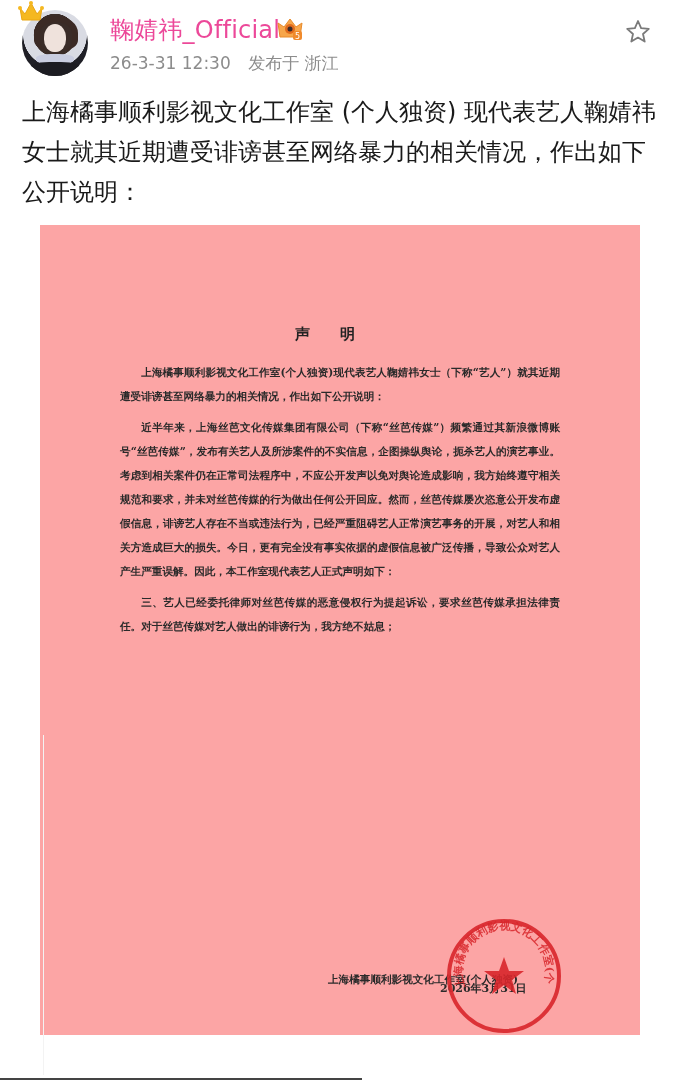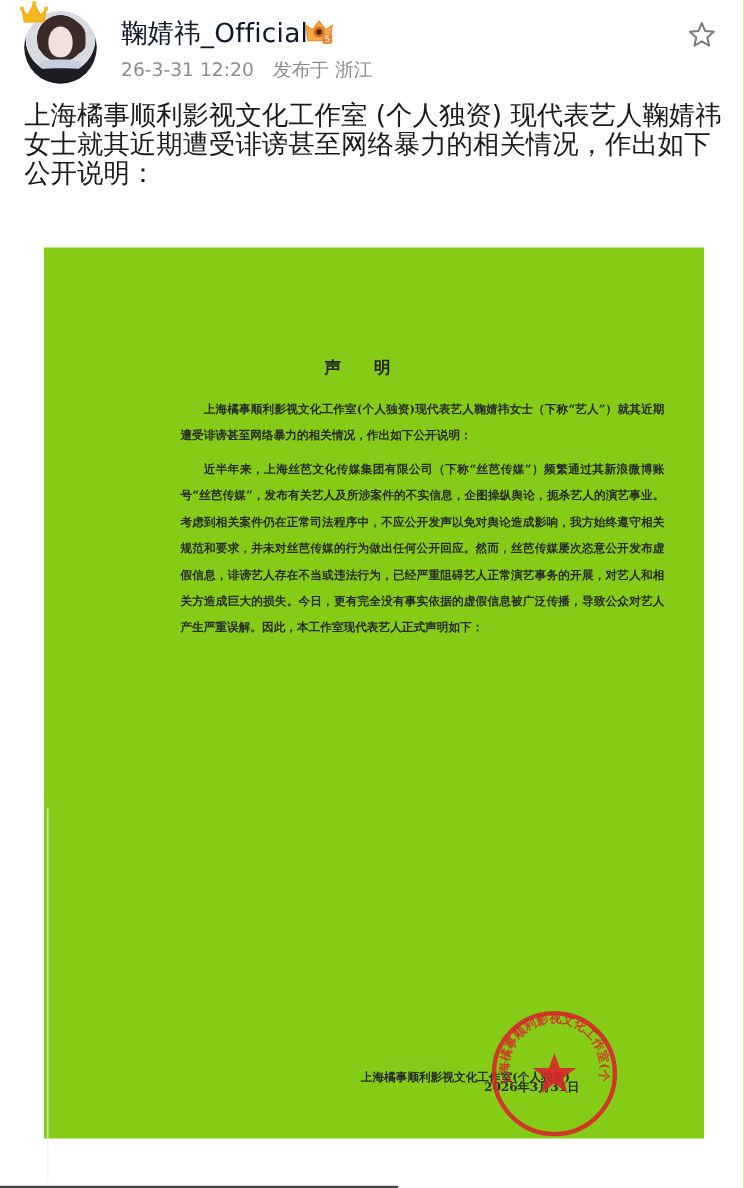--- a/index.html
+++ b/index.html
@@ -14,42 +14,41 @@
     position: absolute; left: 0; top: 0; width: 66px; height: 66px; border-radius: 50%;
     background: radial-gradient(circle at 50% 38%, #e9d9d2 0 16%, #3a2c28 17% 40%, #d9dbe3 41% 60%, #1f1f26 61%);
     overflow: hidden;
   }
   .avatar .face { position:absolute; left:22px; top:14px; width:22px; height:28px; border-radius:50% 50% 45% 45%; background:#efe2dc; }
   .avatar .hair { position:absolute; left:12px; top:6px; width:44px; height:34px; border-radius:50% 50% 30% 30%; border:6px solid #3b2a25; border-bottom:none; box-sizing:border-box; }
   .avatar .collar { position:absolute; left:14px; top:44px; width:38px; height:10px; border-radius:40%; background:#c9cde0; }
   .avatar .body { position:absolute; left:4px; top:52px; width:58px; height:20px; background:#1c1c22; border-radius:40% 40% 0 0; }
   .crown-badge { position: absolute; left: -4px; top: -10px; width: 26px; height: 22px; }
   .username {
-    position: absolute; left: 110px; top: 14px; font-size: 24px; color: #0f172a; letter-spacing: 0.2px;
+    position: absolute; left: 110px; top: 14px; font-size: 24px; color: #ec4899; letter-spacing: 0.2px;
   }
   .vip-badge { position: absolute; left: 275px; top: 17px; width: 30px; height: 24px; }
   .meta { position: absolute; left: 110px; top: 52px; font-size: 17px; color: #8c8c8c; }
   .meta span { margin-right: 12px; }
   .star-btn { position: absolute; left: 624px; top: 18px; width: 28px; height: 28px; cursor: pointer; }
   .post-text {
     position: absolute; left: 22px; top: 92px; width: 640px;
-    font-size: 24px; line-height: 26px; color: #1a1a1a;
+    font-size: 24px; line-height: 40px; color: #1a1a1a;
   }
   .doc {
-    position: absolute; left: 40px; top: 225px; width: 600px; height: 810px; background: #84cc16;
+    position: absolute; left: 40px; top: 225px; width: 600px; height: 810px; background: #fca5a5;
   }
   .doc-title {
     position: absolute; left: 0; width: 600px; top: 100px; text-align: center;
     font-family: "DejaVu Serif", "Liberation Serif", serif; font-size: 15px; font-weight: bold; letter-spacing: 30px; color: #222;
   }
   .doc-body {
     position: absolute; left: 22px; top: 135px; width: 378px;
     font-family: "DejaVu Serif", "Liberation Serif", serif; font-size: 10.6px; line-height: 24px; color: #2a2a2a; font-weight: bold;
     text-align: justify;
-    margin-left: 44px;
   }
   .doc-body p { margin: 0 0 7px 0; text-indent: 2em; }
   .doc-sign {
     position: absolute; left: 288px; top: 748px;
     font-family: "DejaVu Serif", "Liberation Serif", serif; font-size: 10.6px; font-weight: bold; color: #2a2a2a;
   }
   .doc-date {
     position: absolute; left: 400px; top: 756px;
     font-family: "DejaVu Serif", "Liberation Serif", serif; font-size: 11px; font-weight: bold; color: #2a2a2a;
   }
@@ -80,36 +79,37 @@
 
   <svg class="vip-badge" viewBox="0 0 30 24">
     <path d="M3 6 L9 10 L15 2 L21 10 L27 6 L25 20 L5 20 Z" fill="#f7a64a" stroke="#e88a2a" stroke-width="1"></path>
     <circle cx="15" cy="12" r="5" fill="#e06a1c"></circle>
     <circle cx="15" cy="12" r="2.5" fill="#3a2a2a"></circle>
     <rect x="18" y="14" width="9" height="9" rx="2" fill="#f08a2c"></rect>
     <text x="22.5" y="21.5" font-size="8" fill="#fff" text-anchor="middle" font-family="DejaVu Sans, sans-serif">5</text>
   </svg>
 
   <div class="meta">
-    <span>26-3-31 12:20</span>
+    <span>26-3-31 12:30</span>
     <span>发布于 浙江</span>
   </div>
 
   <svg class="star-btn" viewBox="0 0 28 28">
     <path d="M14 3 L17.1 10.2 L24.8 10.9 L19 16 L20.7 23.6 L14 19.6 L7.3 23.6 L9 16 L3.2 10.9 L10.9 10.2 Z" fill="none" stroke="#7a7a7a" stroke-width="1.8" stroke-linejoin="round"></path>
   </svg>
 </div>
 
 <div class="post-text">上海橘事顺利影视文化工作室 (个人独资) 现代表艺人鞠婧祎女士就其近期遭受诽谤甚至网络暴力的相关情况，作出如下公开说明：</div>
 
 <div class="doc">
   <div class="doc-title">声明</div>
   <div class="doc-body" style="width:440px; left:80px;">
     <p>上海橘事顺利影视文化工作室(个人独资)现代表艺人鞠婧祎女士（下称“艺人”）就其近期遭受诽谤甚至网络暴力的相关情况，作出如下公开说明：</p>
     <p>近半年来，上海丝芭文化传媒集团有限公司（下称“丝芭传媒”）频繁通过其新浪微博账号“丝芭传媒”，发布有关艺人及所涉案件的不实信息，企图操纵舆论，扼杀艺人的演艺事业。考虑到相关案件仍在正常司法程序中，不应公开发声以免对舆论造成影响，我方始终遵守相关规范和要求，并未对丝芭传媒的行为做出任何公开回应。然而，丝芭传媒屡次恣意公开发布虚假信息，诽谤艺人存在不当或违法行为，已经严重阻碍艺人正常演艺事务的开展，对艺人和相关方造成巨大的损失。今日，更有完全没有事实依据的虚假信息被广泛传播，导致公众对艺人产生严重误解。因此，本工作室现代表艺人正式声明如下：</p>
+    <p>三、艺人已经委托律师对丝芭传媒的恶意侵权行为提起诉讼，要求丝芭传媒承担法律责任。对于丝芭传媒对艺人做出的诽谤行为，我方绝不姑息；</p>
   </div>
   <div class="doc-sign">上海橘事顺利影视文化工作室(个人独资)</div>
   <div class="doc-date">2026年3月31日</div>
   <svg class="seal" viewBox="0 0 118 118">
     <defs>
       <path id="sealArc" d="M 20 70 A 42 42 0 1 1 98 70"></path>
     </defs>
     <circle cx="59" cy="59" r="55" fill="none" stroke="#d8262b" stroke-width="4" opacity="0.9"></circle>
     <text font-size="11" fill="#d8262b" font-family="DejaVu Serif, serif" font-weight="bold" opacity="0.85">
       <textPath href="#sealArc">上海橘事顺利影视文化工作室(个人独资)</textPath>

